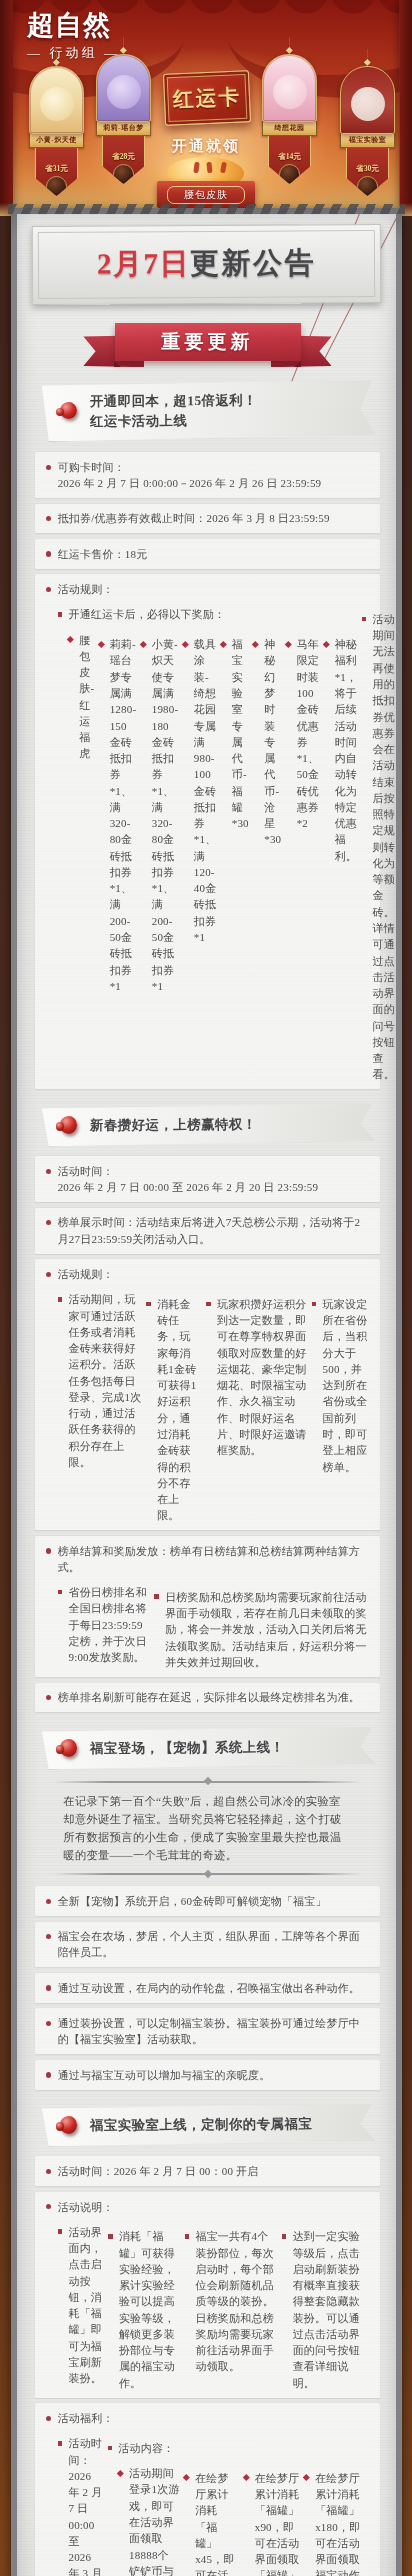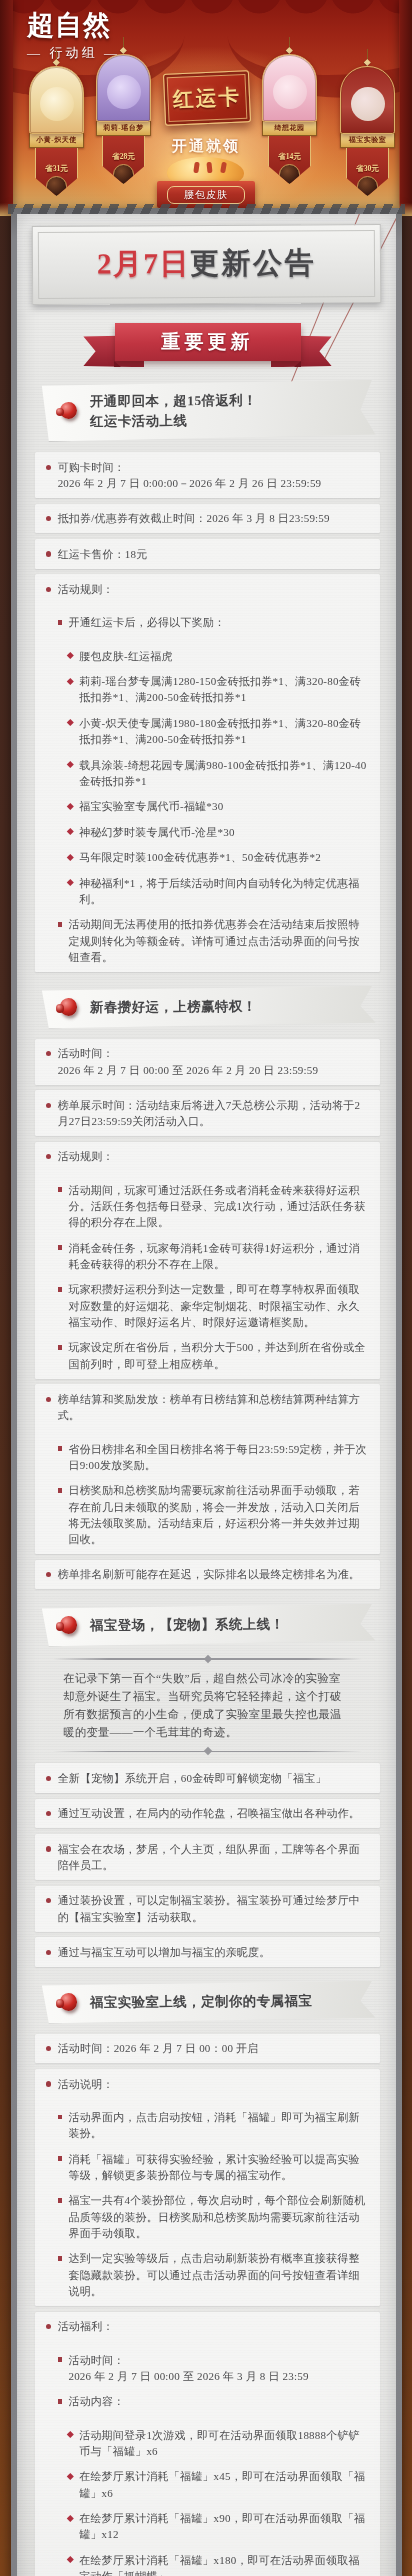--- a/index.html
+++ b/index.html
@@ -96,21 +96,21 @@
   #content{padding:0 15.5px 0 17.5px}
   .wbox{background:rgba(255,255,255,.55);border-radius:1.5px;padding:6.7px 12.4px 6.7px 11.3px;margin-bottom:5.7px;box-shadow:0 0.5px 1.5px rgba(120,120,125,.18)}
   .bi{display:flex;gap:6.2px;margin-top:4.6px}
   .bi:first-child{margin-top:0}
   .marker{flex:none}
   .m0{width:5.2px;height:5.2px;border-radius:50%;background:#9e3a42;margin-top:5.7px}
   .m1{width:4.6px;height:4.6px;background:#9e3a42;margin-top:5.7px}
   .m2{width:4.6px;height:4.6px;background:#b03040;transform:rotate(45deg);margin-top:5.7px}
   .bcol{flex:1;min-width:0}
   .bt{font-size:11px;line-height:1.48;color:#4c4c4e;white-space:pre-line;letter-spacing:0.2px}
-  .bkids{margin-top:17px;display:flex;flex-direction:column;gap:4.6px}
+  .bkids{margin-top:9px;display:flex;gap:4.6px}
 </style>
 </head>
 <body>
 
 <div class="stage">
   <div class="swag l"></div>
   <div class="swag r"></div>
   <div class="scallops"></div>
   <div class="curtain l"></div>
   <div class="curtain r"></div>
@@ -411,29 +411,29 @@
             <span class="marker m0"></span>
             <div class="bcol">
               <div class="bt">全新【宠物】系统开启，60金砖即可解锁宠物「福宝」</div>
             </div>
           </div>
         </div>
         <div class="wbox">
           <div class="bi">
             <span class="marker m0"></span>
             <div class="bcol">
+              <div class="bt">福宝会在农场，梦居，个人主页，组队界面，工牌等各个界面陪伴员工。</div>
+            </div>
+          </div>
+        </div>
+        <div class="wbox">
+          <div class="bi">
+            <span class="marker m0"></span>
+            <div class="bcol">
               <div class="bt">通过互动设置，在局内的动作轮盘，召唤福宝做出各种动作。</div>
-            </div>
-          </div>
-        </div>
-        <div class="wbox">
-          <div class="bi">
-            <span class="marker m0"></span>
-            <div class="bcol">
-              <div class="bt">福宝会在农场，梦居，个人主页，组队界面，工牌等各个界面陪伴员工。</div>
             </div>
           </div>
         </div>
         <div class="wbox">
           <div class="bi">
             <span class="marker m0"></span>
             <div class="bcol">
               <div class="bt">通过装扮设置，可以定制福宝装扮。福宝装扮可通过绘梦厅中的【福宝实验室】活动获取。</div>
             </div>
           </div>

